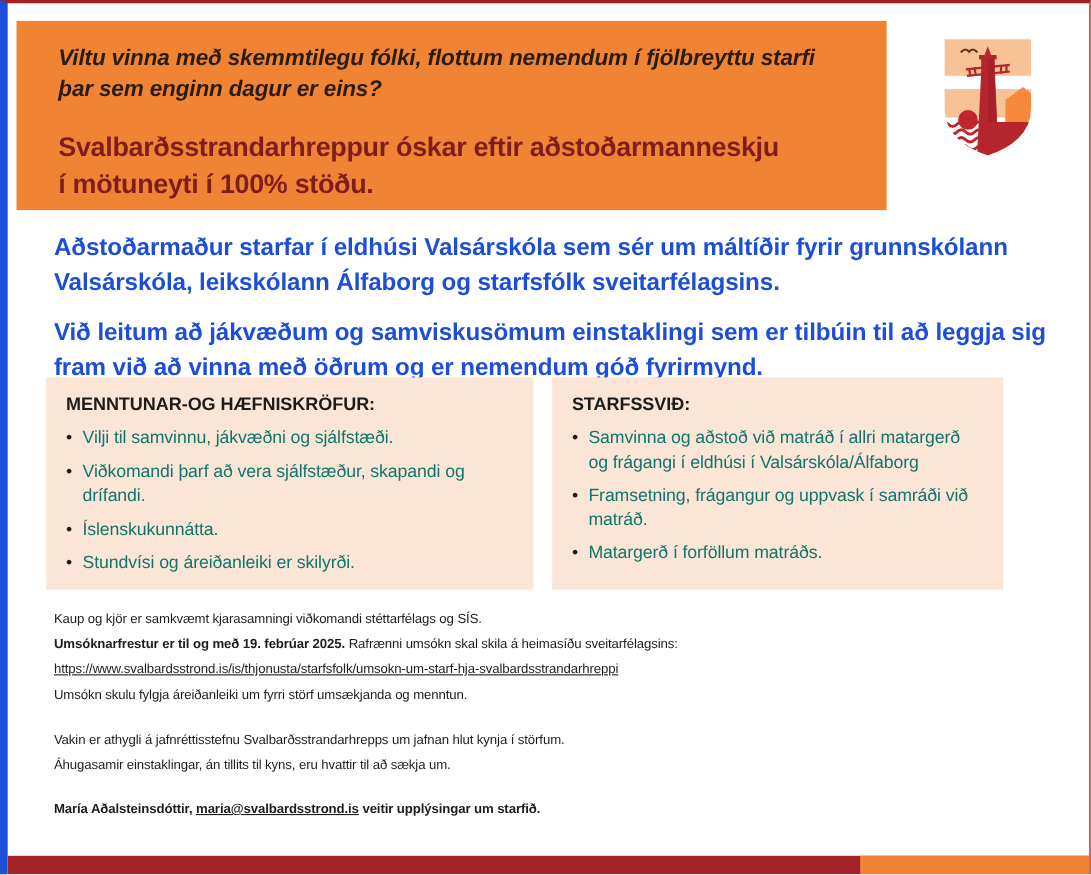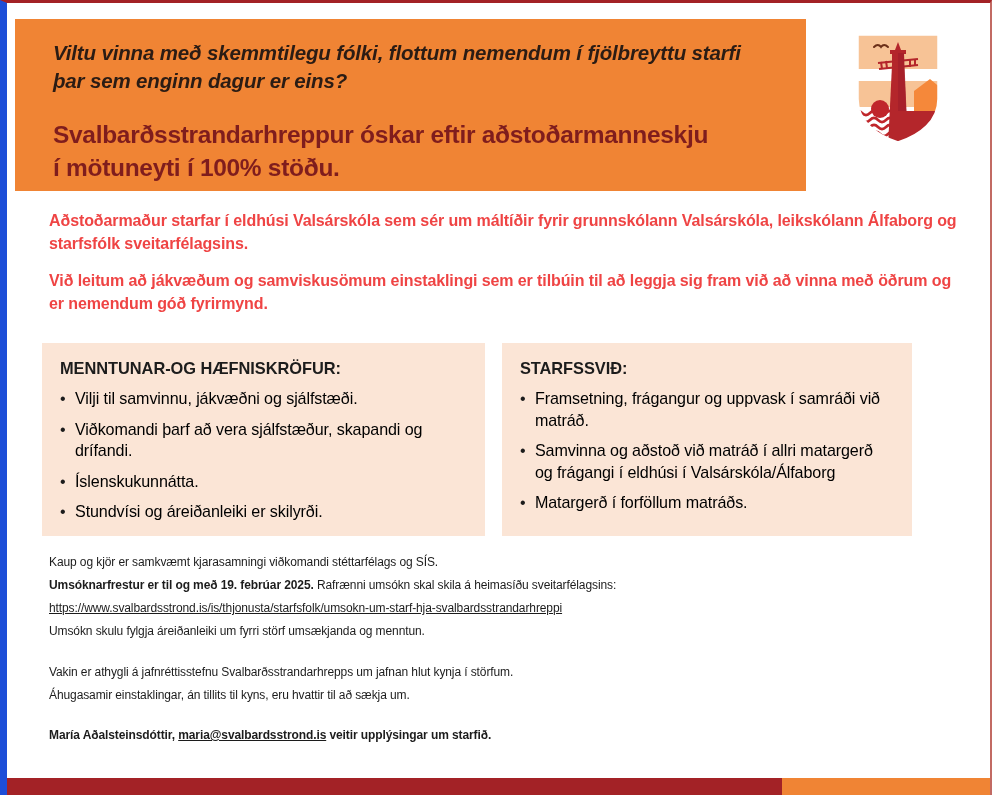--- a/index.html
+++ b/index.html
@@ -85,23 +85,23 @@
   
   .intro {
     position: absolute;
     left: 42px;
     top: 206px;
     width: 910px;
   }
   .intro p {
     margin: 0 0 14px 0;
     font-weight: bold;
-    font-size: 16px;
+    font-size: 22px;
     line-height: 1.44;
-    color: #ef4444;
+    color: #1d4ed8;
     letter-spacing: -0.1px;
   }
   .intro p:last-child { margin-bottom: 0; }
 
   
   .boxes {
     position: absolute;
     left: 35px;
     top: 340px;
     width: 870px;
@@ -129,21 +129,21 @@
     list-style: none;
     margin: 0;
     padding: 0;
   }
   .box li {
     position: relative;
     padding-left: 15px;
     margin-bottom: 9px;
     font-size: 16.1px;
     line-height: 1.33;
-    color: #000000;
+    color: #0f766e;
     letter-spacing: -0.1px;
   }
   .box li:last-child { margin-bottom: 0; }
   .box li::before {
     content: "\2022";
     position: absolute;
     left: 0;
     top: 0;
     color: #1c1c1c;
   }
@@ -254,22 +254,22 @@
         <li>Vilji til samvinnu, jákvæðni og sjálfstæði.</li>
         <li>Viðkomandi þarf að vera sjálfstæður, skapandi og drífandi.</li>
         <li>Íslenskukunnátta.</li>
         <li>Stundvísi og áreiðanleiki er skilyrði.</li>
       </ul>
     </div>
 
     <div class="box box-right">
       <div class="box-heading">STARFSSVIÐ:</div>
       <ul>
+        <li>Samvinna og aðstoð við matráð í allri matargerð og frágangi í eldhúsi í Valsárskóla/Álfaborg</li>
         <li>Framsetning, frágangur og uppvask í samráði við matráð.</li>
-        <li>Samvinna og aðstoð við matráð í allri matargerð og frágangi í eldhúsi í Valsárskóla/Álfaborg</li>
         <li>Matargerð í forföllum matráðs.</li>
       </ul>
     </div>
 
   </div>
 
   <div class="footer">
 
     <p>Kaup og kjör er samkvæmt kjarasamningi viðkomandi stéttarfélags og SÍS.</p>
 

